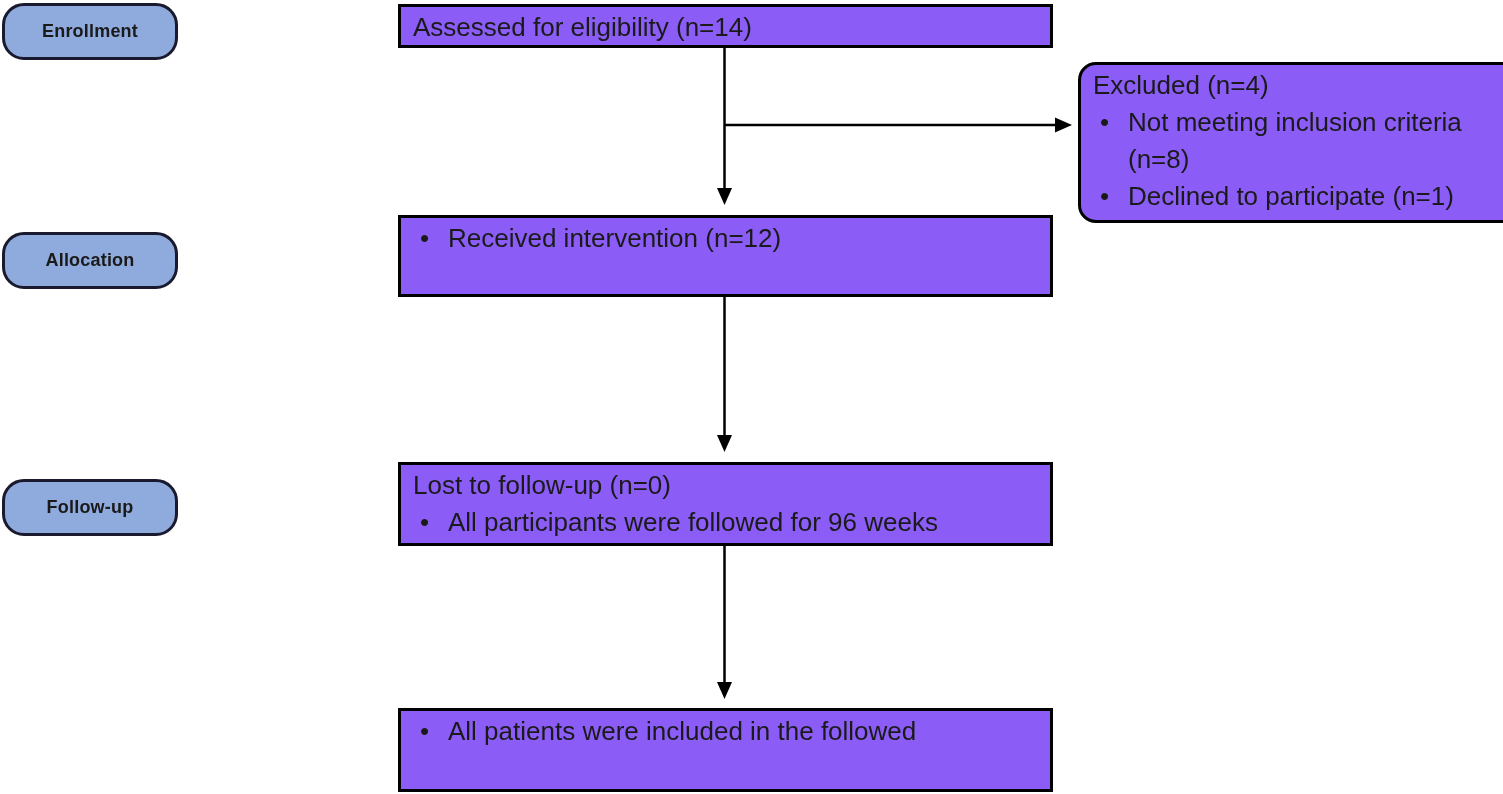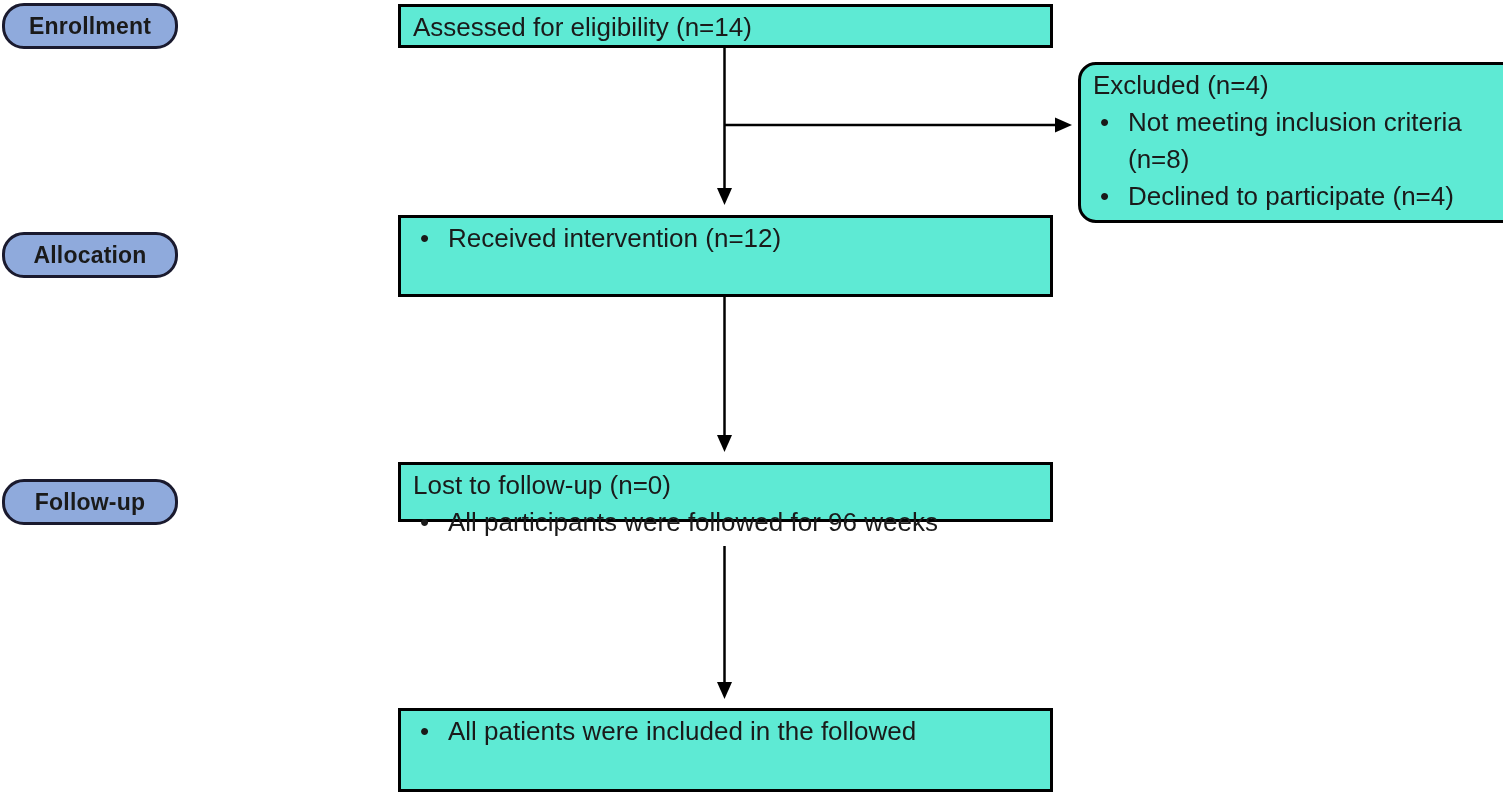--- a/index.html
+++ b/index.html
@@ -21,52 +21,52 @@
     width: 1503px; height: 794px;
     pointer-events: none;
   }
   .arrows line { stroke: var(--arrow, #000); stroke-width: 2.5; }
   .arrows polygon { fill: var(--arrow, #000); }
 
   .stage {
     position: absolute;
     left: 2px;
     width: 176px;
-    height: 46px;
+    height: 57px;
     background: var(--stage-fill, #8FAADC);
     border: 3px solid var(--stage-border, #1a1a2e);
     border-radius: 22px;
     box-sizing: border-box;
     display: flex;
     align-items: center;
     justify-content: center;
     font-weight: bold;
-    font-size: 23px;
+    font-size: 18px;
     letter-spacing: 0.2px;
   }
   #stage-enrollment { top: 3px; }
   #stage-allocation { top: 232px; }
   #stage-followup   { top: 479px; }
   #stage-analysis   { top: 727px; left: 3px; }
 
   .box {
     position: absolute;
     left: 398px;
     width: 655px;
-    background: #5eead4;
+    background: #8b5cf6;
     border: 3px solid var(--box-border, #000);
     box-sizing: border-box;
     font-size: 26px;
     line-height: 37px;
     padding: 2px 24px 2px 12px;
   }
   #box-assessed  { top: 4px;   height: 44px; }
   #box-excluded  { left: 1078px; top: 62px; width: 444px; height: 161px; border-radius: 18px; }
   #box-allocated { top: 215px; height: 82px; }
-  #box-followup  { top: 462px; height: 60px; }
+  #box-followup  { top: 462px; height: 84px; }
   #box-analysis  { top: 708px; height: 84px; }
 
   .box-title { white-space: nowrap; }
   #box-excluded .box-title { white-space: normal; }
 
   .bullet-row { display: flex; align-items: flex-start; }
   .bullet-marker {
     flex: 0 0 35px;
     width: 35px;
     padding-left: 7px;
@@ -107,21 +107,21 @@
   </div>
 
   <div class="box" id="box-excluded">
     <div class="box-title">Excluded (n=4)</div>
     <div class="bullet-row">
       <span class="bullet-marker">•</span>
       <span class="bullet-text">Not meeting inclusion criteria (n=8)</span>
     </div>
     <div class="bullet-row">
       <span class="bullet-marker">•</span>
-      <span class="bullet-text">Declined to participate (n=4)</span>
+      <span class="bullet-text">Declined to participate (n=1)</span>
     </div>
   </div>
 
   <div class="box" id="box-allocated">
     <div class="bullet-row">
       <span class="bullet-marker">•</span>
       <span class="bullet-text">Received intervention (n=12)</span>
     </div>
   </div>
 

